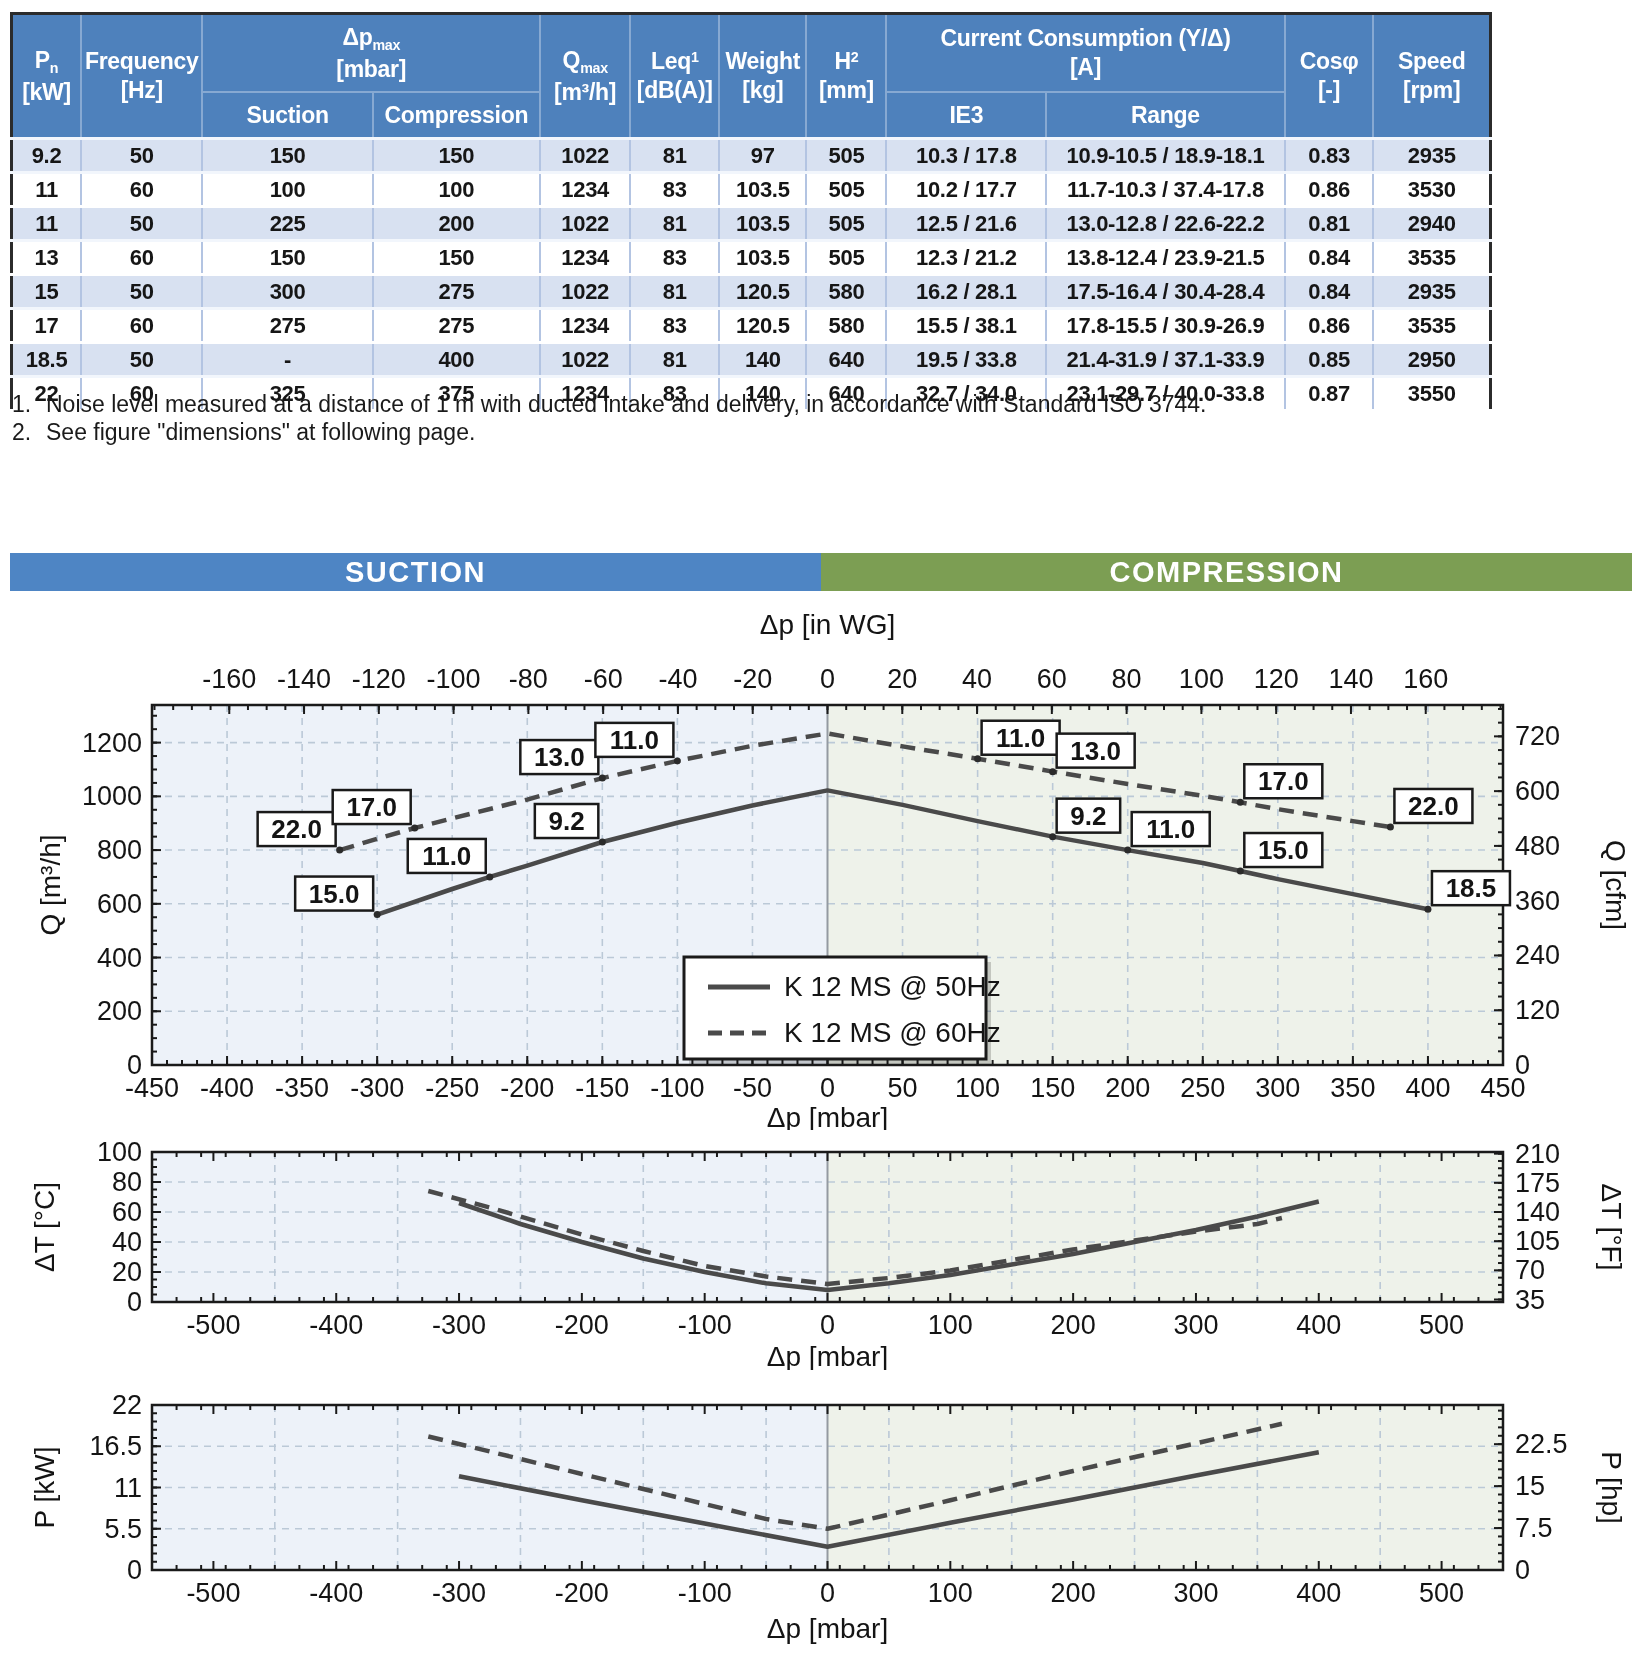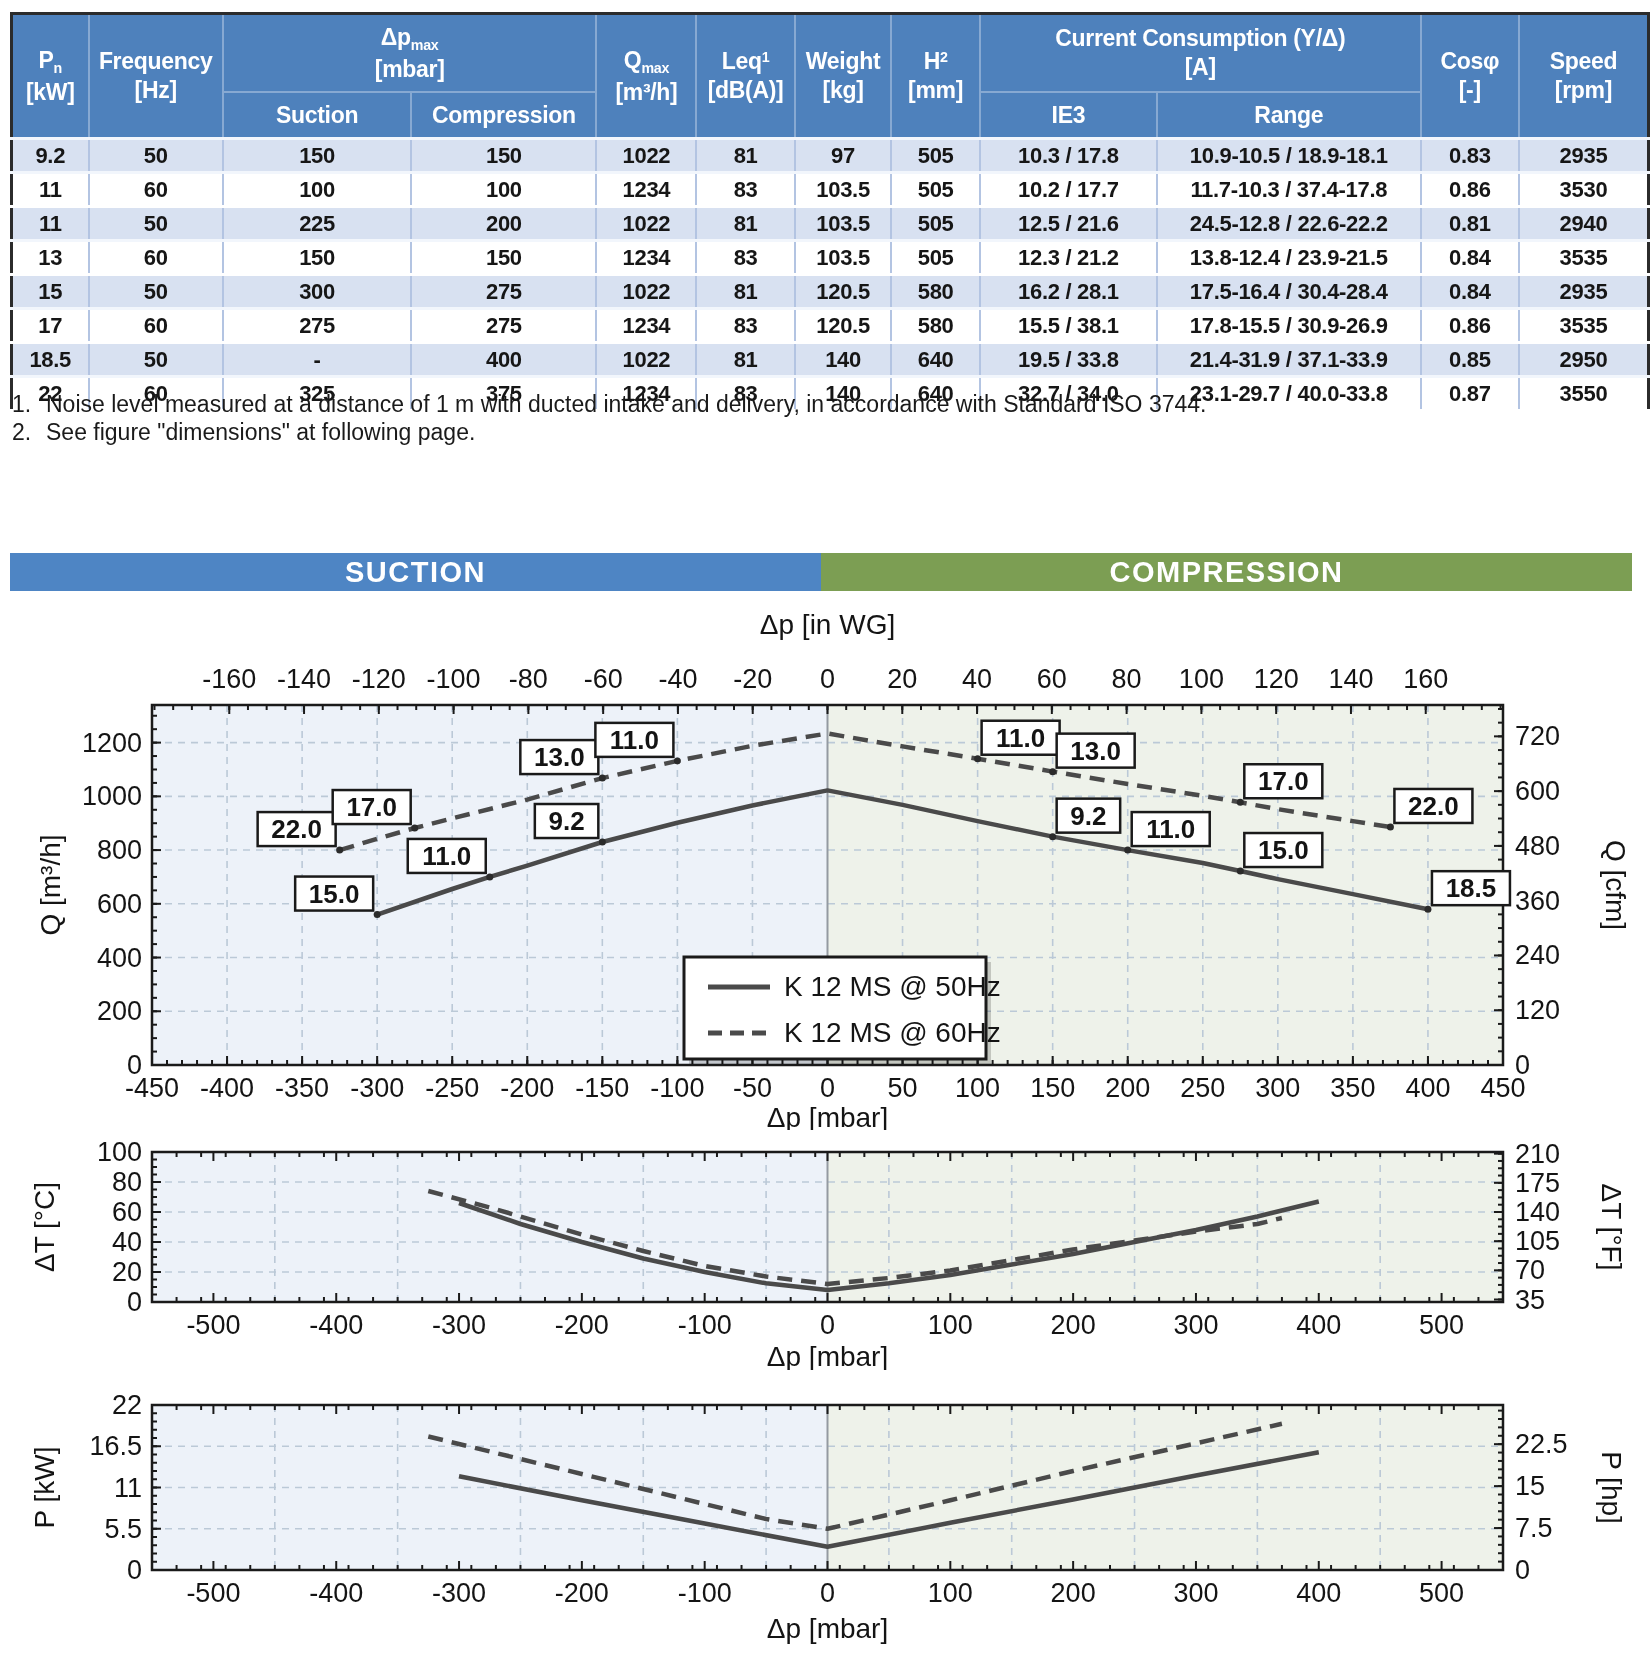--- a/index.html
+++ b/index.html
@@ -1,19 +1,19 @@
 <!DOCTYPE html>
 <html><head>
 <meta charset="utf-8">
 <style>
   html,body{margin:0;padding:0;background:#fff;}
   body{width:1652px;height:1678px;position:relative;font-family:"Liberation Sans",sans-serif;color:#141414;overflow:hidden;}
   .page{position:absolute;inset:0;}
   
-  table.spec{position:absolute;left:10px;top:12px;width:1640px;border-collapse:collapse;table-layout:fixed;border:3px solid #2b2b2b;}
+  table.spec{position:absolute;left:10px;top:12px;width:1482px;border-collapse:collapse;table-layout:fixed;border:3px solid #2b2b2b;}
   table.spec thead th{background:#4e81bc;color:#fff;font-weight:bold;font-size:23px;letter-spacing:-0.3px;
     border:2px solid #87a9d2;text-align:center;vertical-align:middle;padding:2px 2px;line-height:1.25;}
   table.spec thead tr.h1 th{height:72px;}
   table.spec thead tr.h2 th{height:40px;}
   table.spec .sub{font-size:0.62em;vertical-align:-0.35em;}
   table.spec .sup{font-size:0.62em;vertical-align:0.5em;}
   table.spec tbody td{font-size:22px;font-weight:bold;color:#161616;letter-spacing:-0.3px;text-align:center;
     height:29px;border-left:2px solid #b3c4e2;border-right:2px solid #b3c4e2;border-top:3px solid #fff;border-bottom:3px solid #fff;background:#fff;}
   table.spec tbody tr.band td{background:#d8e1f1;border-top:3px solid #f2f6fc;border-bottom:3px solid #f2f6fc;}
   
@@ -107,21 +107,21 @@
         <tr class="band">
           <td>11</td>
           <td>50</td>
           <td>225</td>
           <td>200</td>
           <td>1022</td>
           <td>81</td>
           <td>103.5</td>
           <td>505</td>
           <td>12.5 / 21.6</td>
-          <td>24.5-12.8 / 22.6-22.2</td>
+          <td>13.0-12.8 / 22.6-22.2</td>
           <td>0.81</td>
           <td>2940</td>
         </tr>
         <tr>
           <td>13</td>
           <td>60</td>
           <td>150</td>
           <td>150</td>
           <td>1234</td>
           <td>83</td>

